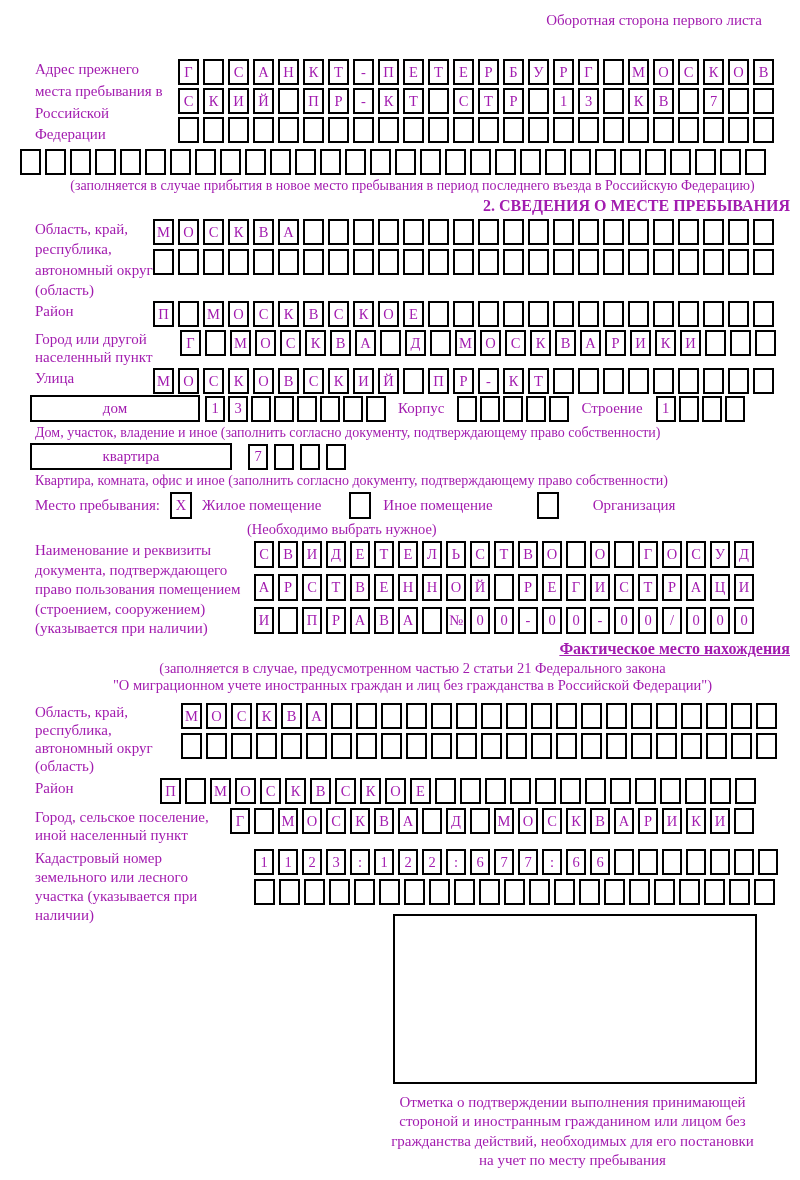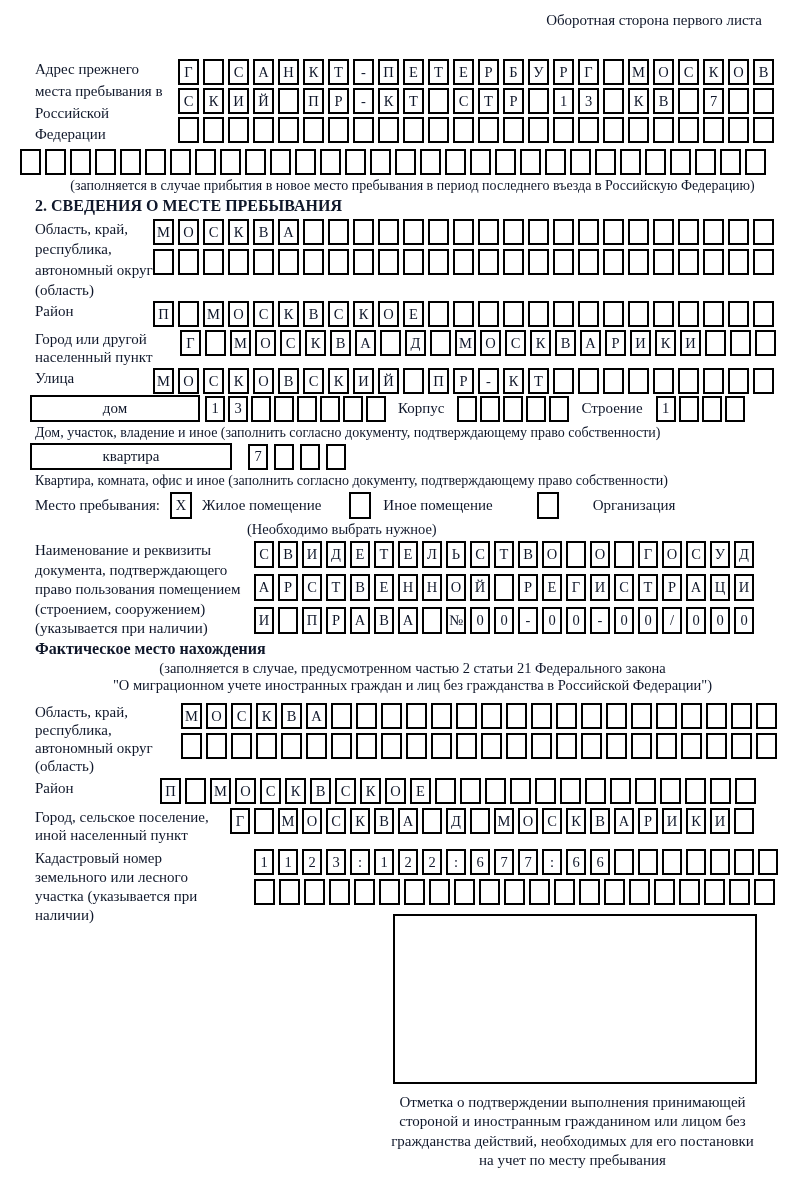--- a/index.html
+++ b/index.html
@@ -1,19 +1,19 @@
 <!DOCTYPE html>
 <html><head>
 <meta charset="utf-8">
 <style>
   * { margin:0; padding:0; box-sizing:border-box; }
   html,body { background:#ffffff; }
   .page {
     width:800px; height:1180px; overflow:hidden; position:relative;
-    background:#ffffff; color:#0f172a;
+    background:#ffffff; color:#a21caf;
     font-family:"Liberation Serif", serif;
     padding:12px 10px 0 35px;
   }
   .side-note { text-align:right; padding-right:28px; font-size:15px; }
 
   .frow { display:flex; align-items:flex-start; }
   .flabel { font-size:15px; line-height:1.45; flex:0 0 auto; }
   .rows { display:flex; flex-direction:column; gap:3px; }
 
   .boxes { display:flex; gap:4px; flex:0 0 auto; }
@@ -32,21 +32,21 @@
   .w219 { width:219px; line-height:1.3; }
   .w146 { width:146px; line-height:1.2; }
   .w125 { width:125px; }
   .w195 { width:195px; line-height:1.2; }
   .w195b { width:195px; line-height:1.28; }
 
   .block1 { margin-top:30px; }
   .fullrow { margin-left:-15px; margin-top:3px; }
   .caption { font-size:14px; margin-top:3px; }
   .caption.center { text-align:center; }
-  .h-section { text-align:left; font-weight:bold; font-size:16px; margin-top:3px; }
+  .h-section { text-align:right; font-weight:bold; font-size:16px; margin-top:3px; }
 
   .region-block { margin-top:4px; }
   .region-block .rows { gap:4px; }
   .district-row { margin-top:1px; }
   .city-row { margin-top:3px; }
   .street-row { margin-top:2px; }
 
   .dom-row { margin-left:-5px; margin-top:1px; align-items:center; }
   .bigbox {
     flex:0 0 auto; height:27px; border:2px solid #000; background:#fff;
@@ -64,21 +64,21 @@
   .place-row .cbox { width:22px; height:27px; }
   .pl-lab { white-space:nowrap; }
   .ml10 { margin-left:10px; } .ml12 { margin-left:12px; }
   .ml28 { margin-left:28px; } .ml44 { margin-left:44px; } .ml34 { margin-left:34px; }
   .choose-note { font-size:14.5px; margin-left:212px; margin-top:2px; }
 
   .doc-block { margin-top:3px; }
   .doc-block .rows { gap:6px; }
   .doc-block .cbox { height:27px; }
 
-  .h-actual { margin-top:1px; }
+  .h-actual { margin-top:1px;text-decoration:underline; }
   .actual-captions { text-align:center; font-size:14.5px; line-height:1.22; margin-top:2px; }
 
   .region2-block { margin-top:8px; }
   .region2-block .rows { gap:4px; }
   .district2-row { margin-top:3px; }
   .city2-row { margin-top:4px; }
   .cad-block { margin-top:5px;gap:24px; }
   .cad-block .rows { gap:4px; }
 
   .stamp-box {

